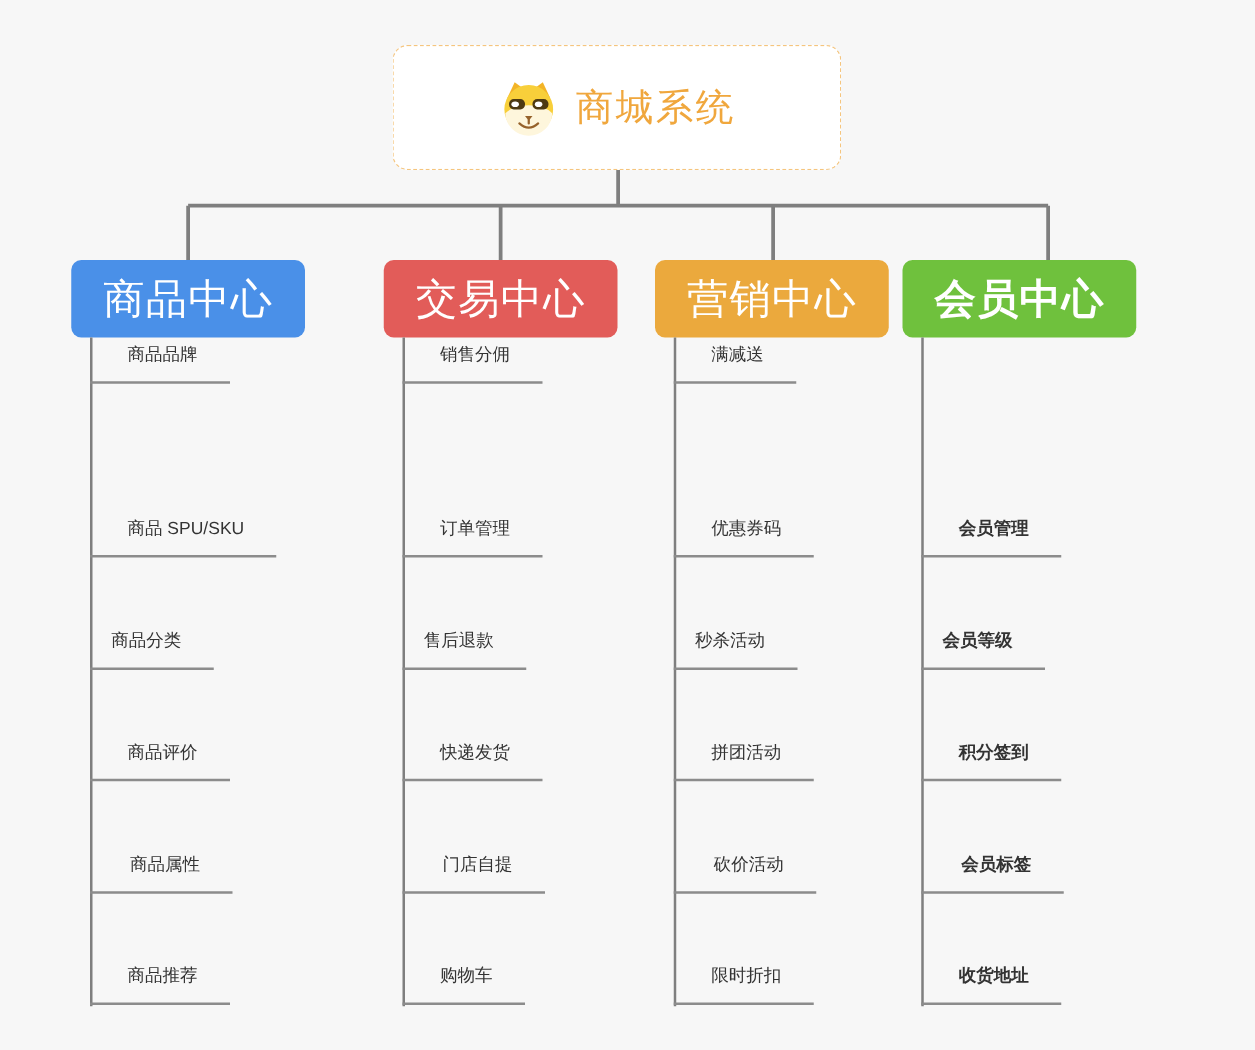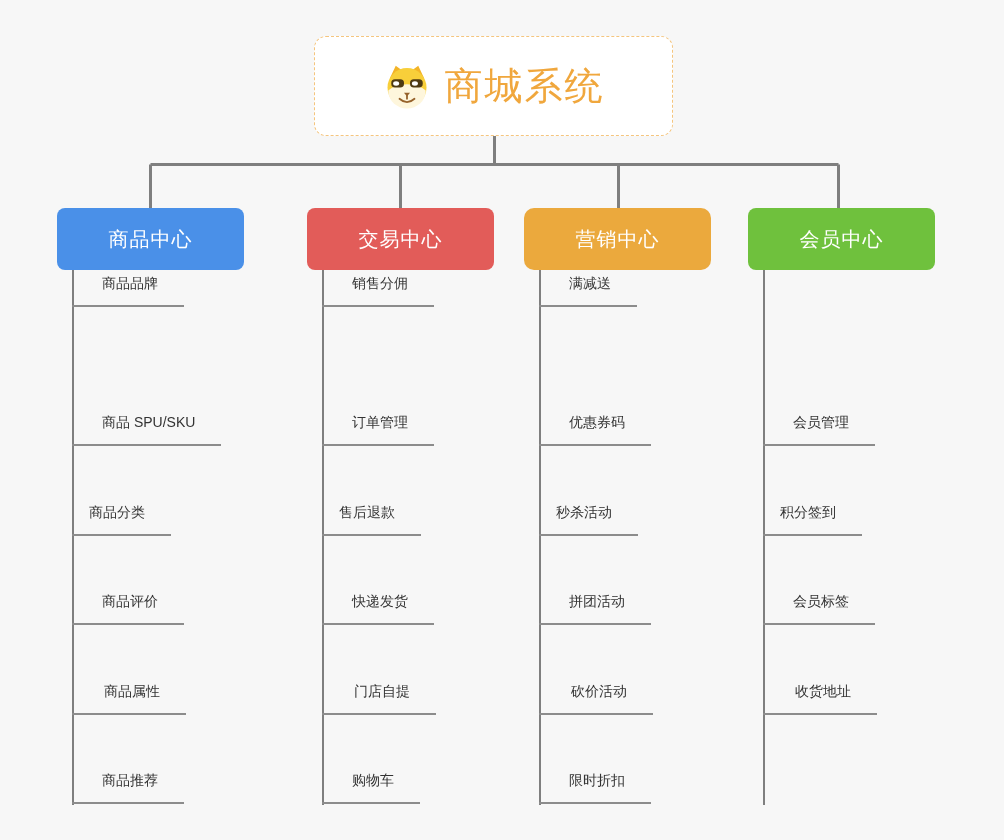--- a/index.html
+++ b/index.html
@@ -7,38 +7,38 @@
   .canvas {
     position:relative; width:1004px; height:840px;
     background:#F7F7F7; overflow:hidden;
   }
   
   .root {
     position:absolute; left:314px; top:36px; width:359px; height:100px;
     background:#FFFFFF; border:1px dashed #F5C57E; border-radius:12px;
     display:flex; align-items:center; justify-content:center; gap:14px;
   }
-  .root-title { font-size:38px; color:#F0A73D; letter-spacing:2px; }
+  .root-title { font-size:30px; color:#F0A73D; letter-spacing:2px; }
   .root-icon { width:48px; height:48px; flex:0 0 auto; }
 
   
   .connector-layer { position:absolute; left:0; top:0; width:1004px; height:840px; pointer-events:none; }
 
   
   .branch { position:absolute; top:208px; width:187px; }
   .branch-node {
     height:62px; border-radius:8px;
     display:flex; align-items:center; justify-content:center;
-    color:#FFFFFF; font-size:20px; letter-spacing:1px;
+    color:#FFFFFF; font-size:33px; letter-spacing:1px;
     cursor:default;
   }
   .branch-1 { left:57px; }
   .branch-2 { left:307px; }
   .branch-3 { left:524px; }
-  .branch-4 { left:748px; }
+  .branch-4 { left:722px;font-weight:bold; }
 
   .branch-children {
     position:absolute; left:15px; top:62px; width:240px; height:535px;
   }
   .trunk-line {
     position:absolute; left:0; top:0; width:2px; height:535px; background:#7F7F7F;
   }
   .leaf {
     position:absolute; left:0;
     white-space:nowrap;
@@ -104,36 +104,37 @@
       <div class="leaf">订单管理</div>
       <div class="leaf">售后退款</div>
       <div class="leaf">快递发货</div>
       <div class="leaf">门店自提</div>
       <div class="leaf">购物车</div>
       <div class="leaf">销售分佣</div>
     </div>
   </div>
 
   <div class="branch branch-3">
-    <div class="branch-node" style="background: rgb(235, 169, 61); border-radius: 10px;">营销中心</div>
+    <div class="branch-node" style="background: rgb(235, 169, 61);">营销中心</div>
     <div class="branch-children">
       <div class="trunk-line"></div>
       <div class="leaf">优惠券码</div>
       <div class="leaf">秒杀活动</div>
       <div class="leaf">拼团活动</div>
       <div class="leaf">砍价活动</div>
       <div class="leaf">限时折扣</div>
       <div class="leaf">满减送</div>
     </div>
   </div>
 
   <div class="branch branch-4">
     <div class="branch-node" style="background: rgb(111, 193, 61);">会员中心</div>
     <div class="branch-children">
       <div class="trunk-line"></div>
       <div class="leaf">会员管理</div>
+      <div class="leaf">会员等级</div>
       <div class="leaf">积分签到</div>
       <div class="leaf">会员标签</div>
       <div class="leaf">收货地址</div>
     </div>
   </div>
 
 </div>
 
 </body></html>

